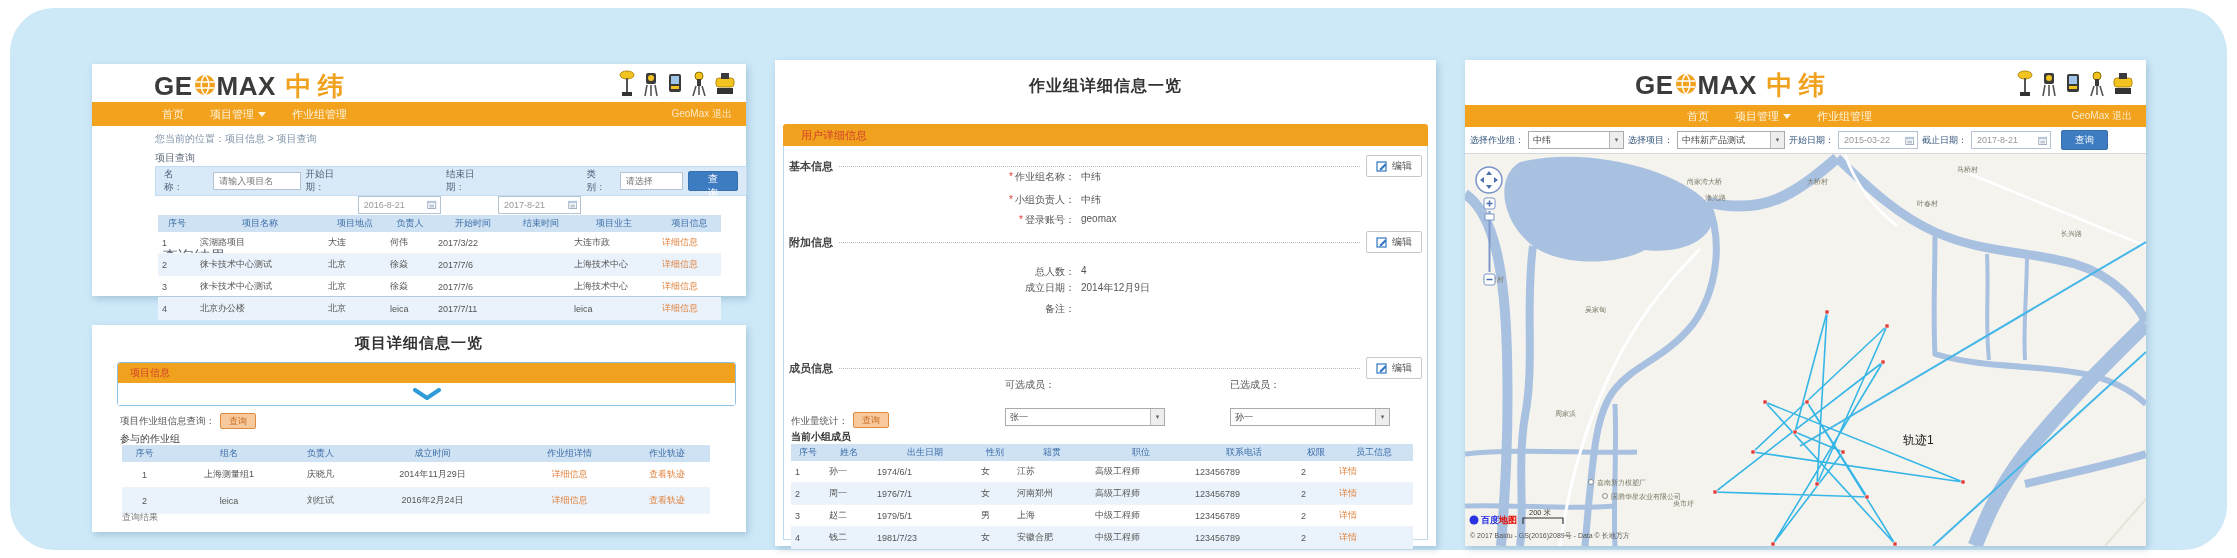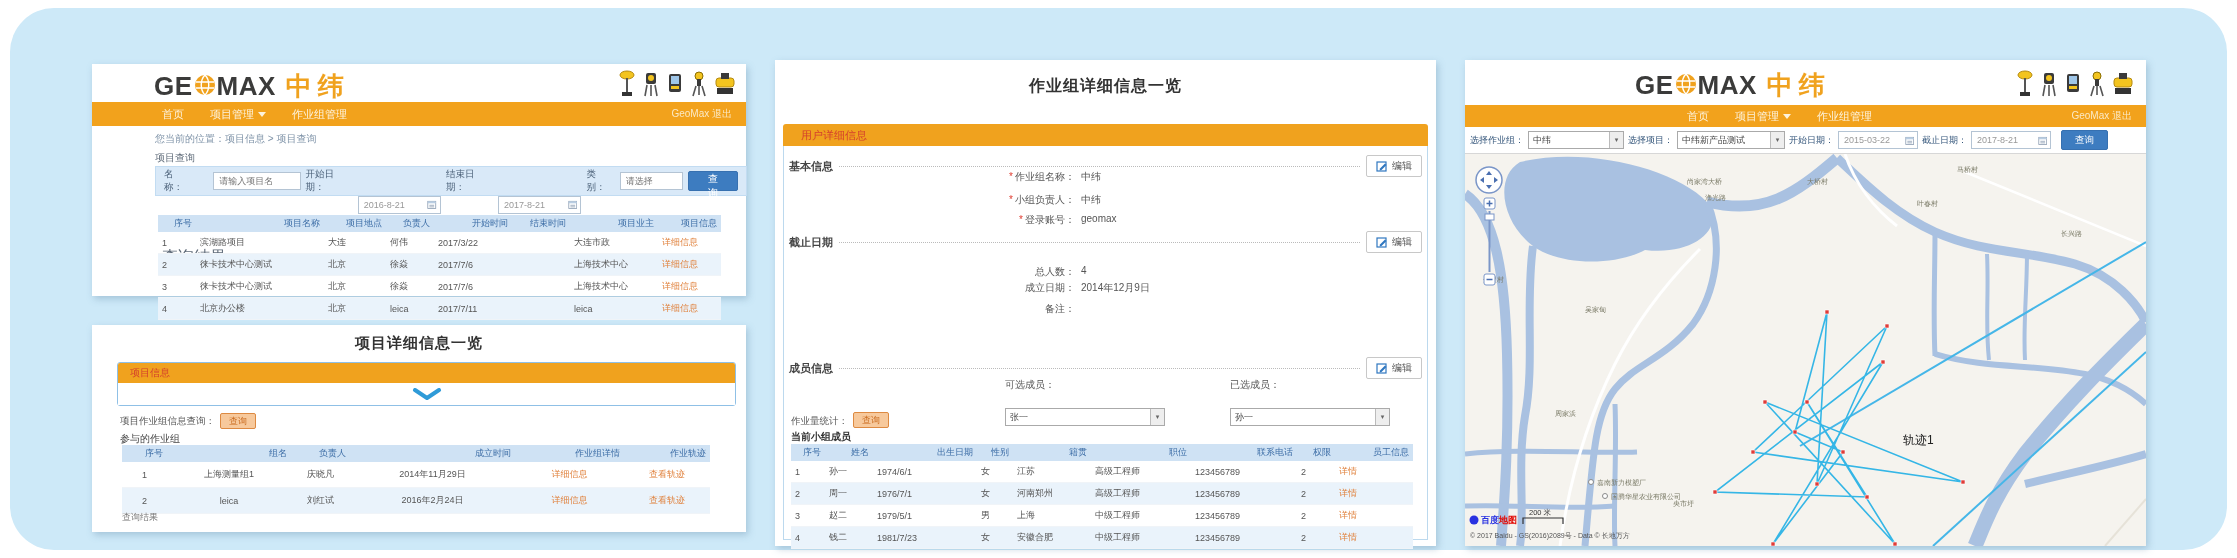--- a/index.html
+++ b/index.html
@@ -30,21 +30,21 @@
   .breadcrumb{position:absolute;top:68px;left:63px;font-size:10px;color:#7f93a8;}
   .qlabel{position:absolute;top:87px;left:63px;font-size:10px;color:#5f6b79;}
   .search-bar{position:absolute;top:102px;left:63px;width:592px;height:30px;background:#d9e9f8;border:1px solid #c2dcf2;display:flex;align-items:center;gap:5px;padding:0 8px;font-size:9.5px;color:#4a6078;}
   .inputbox{display:flex;align-items:center;border:1px solid #b4c4d4;background:#fff;height:18px;padding:0 3px;}
   .inputbox input{border:0;outline:0;font-size:9px;color:#999;width:100%;background:transparent;font-family:inherit;}
   .w-name{width:88px;margin-left:16px;} .w-date{width:84px;margin-top:47px;} .w-type{width:64px;}
   .btn-blue{margin-left:auto;background:#3d7cc0;color:#fff;border:1px solid #3670b0;font-size:10px;height:20px;padding:0 14px;border-radius:2px;cursor:pointer;font-family:inherit;}
   .result-label{position:absolute;top:139px;left:70px;font-size:16px;color:#5f6b79;margin-top:44px;}
   .tbl{position:absolute;}
   .tbl table{border-collapse:collapse;table-layout:fixed;width:100%;font-size:9px;}
-  .tbl th{background:#cfe2f4;color:#3c6da6;font-weight:normal;text-align:right;padding:2px 4px;height:14px;overflow:hidden;white-space:nowrap;}
+  .tbl th{background:#cfe2f4;color:#3c6da6;font-weight:normal;text-align:center;padding:2px 4px;height:14px;overflow:hidden;white-space:nowrap;}
   .tbl td{padding:4px 4px;color:#555;overflow:hidden;white-space:nowrap;border-bottom:1px solid #f0f4f8;}
   .tbl tbody tr:nth-child(even) td{background:#eaf3fb;}
   .tbl .link{color:#e0813c;cursor:pointer;}
   #tableA{top:151px;left:66px;width:563px;}
 
   
   .title-center{text-align:center;font-size:15px;font-weight:bold;color:#333;letter-spacing:1px;}
   #panelB .title-center{padding-top:9px;}
   .collapse{position:absolute;left:25px;right:10px;top:37px;border:1px solid #8fc0e6;border-radius:3px;}
   .collapse .obar{height:20px;background:#f0a21e;color:#d4402c;font-size:10px;line-height:20px;padding-left:12px;border-radius:2px 2px 0 0;}
@@ -326,21 +326,21 @@
     <div class="fieldC" style="top:133px;">
         <span class="flabel"><i class="star">*</i><span>小组负责人：</span></span>
         <span class="fvalue">中纬</span>
       </div>
     <div class="fieldC" style="top:153px;">
         <span class="flabel"><i class="star">*</i><span>登录账号：</span></span>
         <span class="fvalue">geomax</span>
       </div>
 
     <div class="sec sec-extra">
-      <span>截止日期</span>
+      <span>附加信息</span>
         <span class="dots"></span>
       <button class="btn-edit">
           <svg width="12" height="12" viewBox="0 0 12 12">
             <rect x="1" y="2" width="9" height="9" fill="#fff" stroke="#2f77c0" stroke-width="1.2"></rect>
             <path d="M4 8.5 L9 3.5 L10.5 5 L5.5 10 L3.6 10.4 Z" fill="#2f77c0"></path>
           </svg>
           <span>编辑</span>
         </button>
     </div>
     <div class="fieldC" style="top:205px;">

